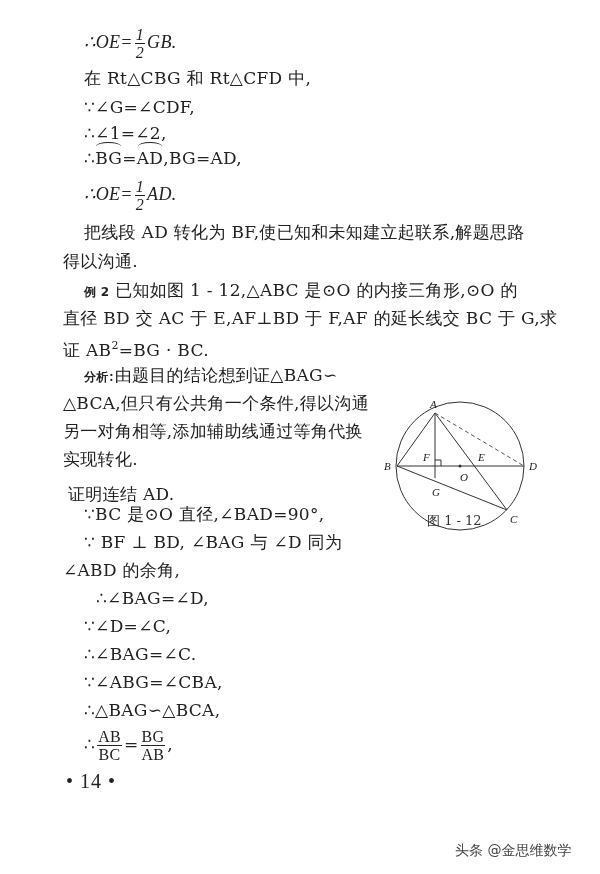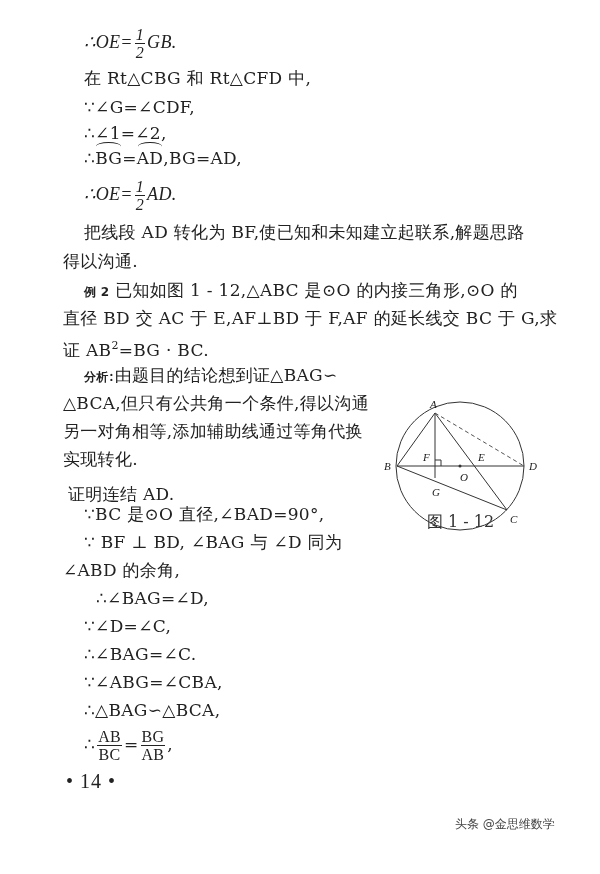--- a/index.html
+++ b/index.html
@@ -10,23 +10,23 @@
   .line { position: absolute; font-size: 17px; line-height: 22px; white-space: nowrap; letter-spacing: 0.3px; }
   .it { font-style: italic; font-family: "Liberation Serif", serif; font-size: 18px; }
   .frac { display: inline-block; vertical-align: middle; text-align: center; font-family: "Liberation Serif", serif; font-size: 16px; line-height: 17px; margin: 0 2px; }
   .frac .num { display: block; border-bottom: 1px solid #222; padding: 0 1px; }
   .frac .den { display: block; padding: 0 1px; }
   .arc { position: relative; display: inline-block; }
   .arc::before { content: ""; position: absolute; left: 1px; right: 1px; top: -5px; height: 8px; border-top: 1.5px solid #222; border-radius: 50% 50% 0 0; }
   .bold { font-weight: bold; font-family: "DejaVu Sans", sans-serif; font-size: 12px; }
   .sup { font-size: 11px; vertical-align: 7px; }
   .fig { position: absolute; left: 378px; top: 370px; width: 170px; height: 170px; }
-  .caption { position: absolute; left: 427px; top: 512px; font-size: 16px; color: #333; }
+  .caption { position: absolute; left: 427px; top: 512px; font-size: 13px; color: #333; }
   .pagenum { position: absolute; left: 66px; top: 770px; font-size: 20px; font-family: "Liberation Serif", serif; letter-spacing: 1px; }
-  .watermark { position: absolute; left: 455px; top: 816px; font-family: "DejaVu Sans", sans-serif; font-size: 12px; color: #444; }
+  .watermark { position: absolute; left: 455px; top: 842px; font-family: "DejaVu Sans", sans-serif; font-size: 14px; color: #444; }
 </style>
 </head>
 <body>
 
 <div>
 
   <div class="line it" style="left:84px;top:20px;height:44px;line-height:44px;">
     <span>∴OE=</span><span class="frac"><span class="num">1</span><span class="den">2</span></span><span>GB.</span>
   </div>
 

